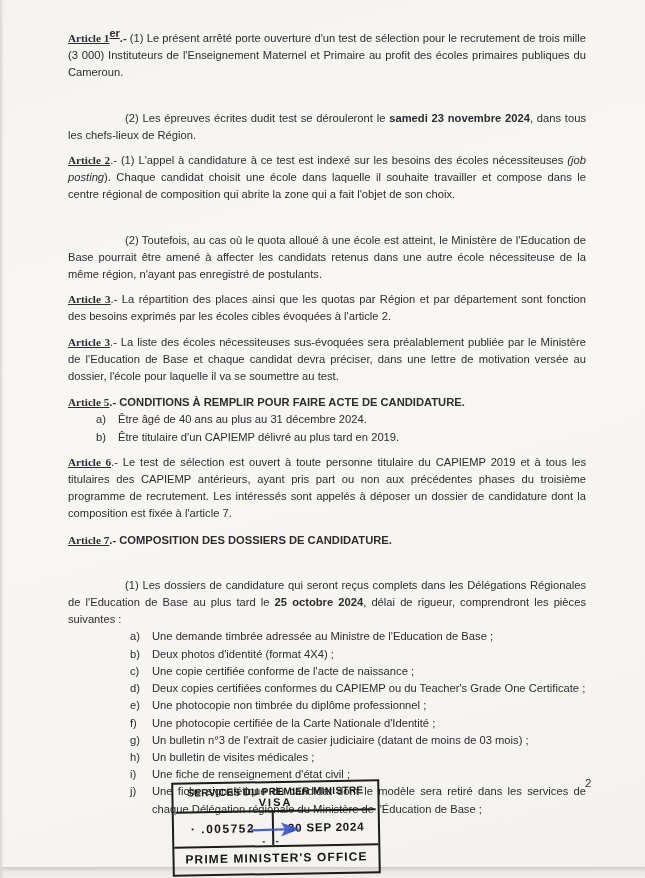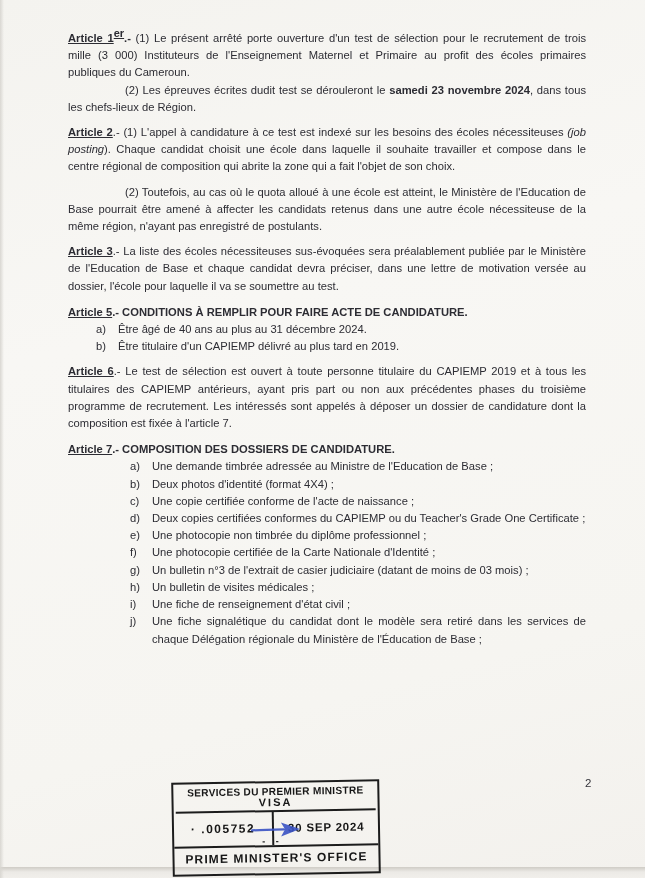--- a/index.html
+++ b/index.html
@@ -10,26 +10,26 @@
     color:#2c2c33;
     -webkit-font-smoothing:antialiased;
   }
   .page-content{
     position:absolute;left:68px;top:30px;width:518px;
     font-size:11.2px;line-height:17.2px;
     text-align:justify;
   }
   p{margin:0;}
   .b{font-weight:bold;text-align:right;}
-  .u{text-decoration:underline;}
+  .u{text-decoration:underline;font-family:Liberation Serif, serif;}
   .i{font-style:italic;}
   sup.art-sup{font-size:11px;line-height:0;font-weight:bold;text-decoration:underline;}
   .gap-8{margin-top:8px;}
   .gap-9{margin-top:9px;}
-  .ind-num{text-indent:57px;}
+  .ind-num{text-indent:57px;margin-top:28px;}
   .ind-intro{text-indent:37px;}
   .heading{text-align:left;}
   .list{list-style:none;margin:0;padding:0;}
   .li{display:flex;text-align:justify;}
   .li .letter{flex:0 0 22px;text-align:left;}
   .li .txt{flex:1;}
   .list-ab{padding-left:28px;}
   .list-aj{padding-left:62px;}
   
   .stamp{
@@ -91,20 +91,21 @@
 <div class="page-content">
 
   <p><span class="b u">Article 1</span><sup class="art-sup">er</sup><span class="b">.-</span><span> (1) Le présent arrêté porte ouverture d'un test de sélection pour le recrutement de trois mille (3 000) Instituteurs de l'Enseignement Maternel et Primaire au profit des écoles primaires publiques du Cameroun.</span></p>
 
   <p class="ind-num"><span>(2) Les épreuves écrites dudit test se dérouleront le </span><span class="b">samedi 23 novembre 2024</span><span>, dans tous les chefs-lieux de Région.</span></p>
 
   <p class="gap-8"><span class="b u">Article 2</span><span>.- </span><span>(1) L'appel à candidature à ce test est indexé sur les besoins des écoles nécessiteuses </span><span class="i">(job posting</span><span>). Chaque candidat choisit une école dans laquelle il souhaite travailler et compose dans le centre régional de composition qui abrite la zone qui a fait l'objet de son choix.</span></p>
 
   <p class="gap-8 ind-num"><span>(2) Toutefois, au cas où le quota alloué à une école est atteint, le Ministère de l'Education de Base pourrait être amené à affecter les candidats retenus dans une autre école nécessiteuse de la même région, n'ayant pas enregistré de postulants.</span></p>
 
+  <p class="gap-8"><span class="b u">Article 3</span><span>.- </span><span>La répartition des places ainsi que les quotas par Région et par département sont fonction des besoins exprimés par les écoles cibles évoquées à l'article 2.</span></p>
 
   <p class="gap-8"><span class="b u">Article 3</span><span>.- </span><span>La liste des écoles nécessiteuses sus-évoquées sera préalablement publiée par le Ministère de l'Education de Base et chaque candidat devra préciser, dans une lettre de motivation versée au dossier, l'école pour laquelle il va se soumettre au test.</span></p>
 
   <p class="gap-9 heading"><span class="b u">Article 5</span><span class="b">.- </span><span class="b">CONDITIONS À REMPLIR POUR FAIRE ACTE DE CANDIDATURE.</span></p>
 
 
   <div class="list list-ab">
     <div class="li">
         <span class="letter">a)</span>
         <span class="txt">Être âgé de 40 ans au plus au 31 décembre 2024.</span>
@@ -112,20 +113,21 @@
     <div class="li">
         <span class="letter">b)</span>
         <span class="txt">Être titulaire d'un CAPIEMP délivré au plus tard en 2019.</span>
       </div>
   </div>
 
   <p class="gap-8"><span class="b u">Article 6</span><span>.- </span><span>Le test de sélection est ouvert à toute personne titulaire du CAPIEMP 2019 et à tous les titulaires des CAPIEMP antérieurs, ayant pris part ou non aux précédentes phases du troisième programme de recrutement. Les intéressés sont appelés à déposer un dossier de candidature dont la composition est fixée à l'article 7.</span></p>
 
   <p class="gap-9 heading"><span class="b u">Article 7</span><span class="b">.- </span><span class="b">COMPOSITION DES DOSSIERS DE CANDIDATURE.</span></p>
 
+  <p class="gap-8 ind-num"><span>(1) Les dossiers de candidature qui seront reçus complets dans les Délégations Régionales de l'Education de Base au plus tard le </span><span class="b">25 octobre 2024</span><span>, délai de rigueur, comprendront les pièces suivantes :</span></p>
 
   <div class="list list-aj">
     <div class="li">
         <span class="letter">a)</span>
         <span class="txt">Une demande timbrée adressée au Ministre de l'Education de Base ;</span>
       </div>
     <div class="li">
         <span class="letter">b)</span>
         <span class="txt">Deux photos d'identité (format 4X4) ;</span>
       </div>

